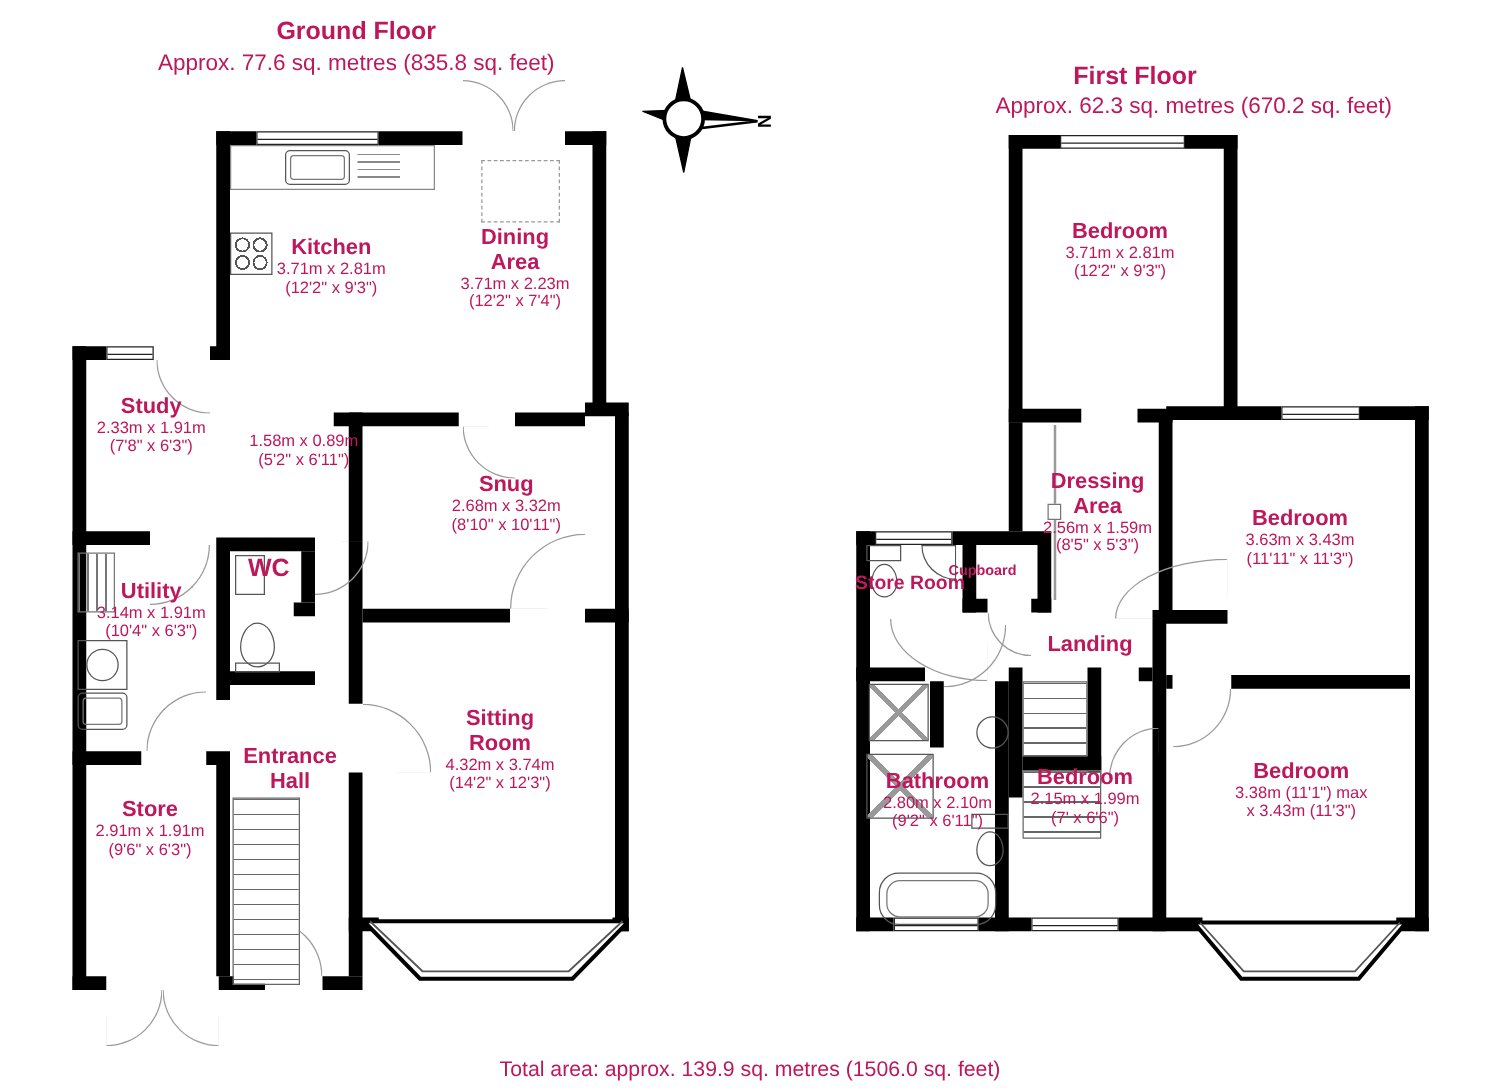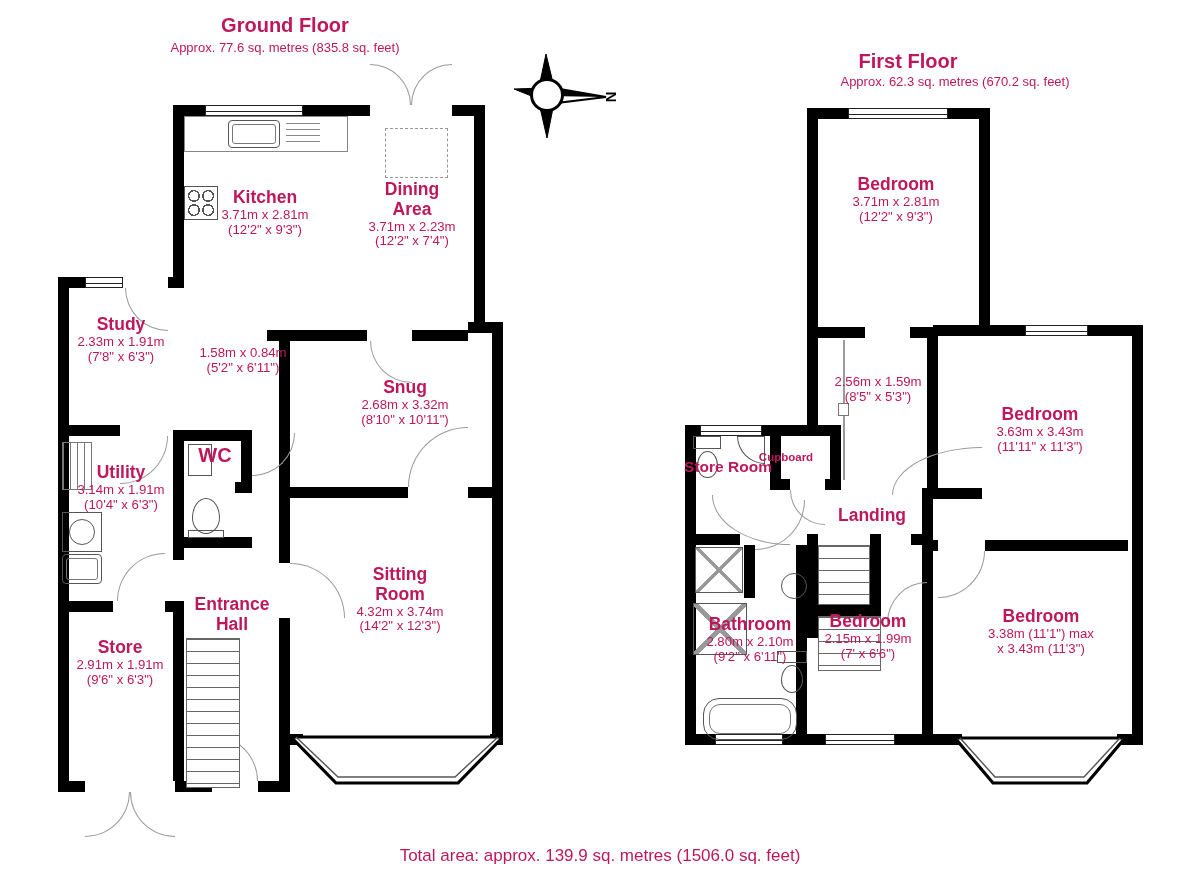--- a/index.html
+++ b/index.html
@@ -41,21 +41,21 @@
   .drain{position:absolute;box-sizing:border-box;
          background:repeating-linear-gradient(to bottom,#888 0 1.2px,transparent 1.2px 6px);}
   .rail{position:absolute;background:#9a9a9a;}
   .knob{position:absolute;box-sizing:border-box;border:1.2px solid #777;background:#fff;}
   .room-label{position:absolute;transform:translateX(-50%);text-align:center;line-height:1.13;}
   .rn{font-weight:bold;font-size:17.5px;}
   .rn.big{font-size:20px;}
   .rn.small{font-size:11.5px;}
   .rd{font-size:13.2px;}
   .floor-title{position:absolute;transform:translateX(-50%);font-weight:bold;font-size:20px;white-space:nowrap;}
-  .floor-sub{position:absolute;transform:translateX(-50%);font-size:13px;white-space:nowrap;}
+  .floor-sub{position:absolute;transform:translateX(-50%);font-size:18px;white-space:nowrap;}
   #footer-text{position:absolute;left:600px;top:846px;transform:translateX(-50%);
                font-size:17px;white-space:nowrap;}
 </style>
 </head>
 <body>
 
 <div id="page">
 
   <div class="floor-title" style="left:285px;top:14px;">Ground Floor</div>
   <div class="floor-sub" style="left:285px;top:40px;">Approx. 77.6 sq. metres (835.8 sq. feet)</div>
@@ -149,21 +149,21 @@
       <div class="rn">Dining Area</div>
       <div class="rd" style="white-space:nowrap;text-align:center;">3.71m x 2.23m</div>
       <div class="rd">(12'2" x 7'4")</div>
     </div>
     <div class="room-label" style="left:63px;top:225px;width:150px;">
       <div class="rn">Study</div>
       <div class="rd">2.33m x 1.91m</div>
       <div class="rd">(7'8" x 6'3")</div>
     </div>
     <div class="room-label" style="left:185px;top:256px;width:150px;">
-      <div class="rd">1.58m x 0.84m</div>
+      <div class="rd">1.58m x 0.89m</div>
       <div class="rd">(5'2" x 6'11")</div>
     </div>
     <div class="room-label" style="left:347px;top:288px;width:160px;">
       <div class="rn">Snug</div>
       <div class="rd">2.68m x 3.32m</div>
       <div class="rd">(8'10" x 10'11")</div>
     </div>
     <div class="room-label" style="left:157px;top:354px;width:60px;">
       <div class="rn big">WC</div>
     </div>
@@ -255,20 +255,21 @@
     <span class="cistern" style="left:92px;top:548px;width:30px;height:12px;"></span>
     <span class="bowl" style="left:96px;top:562px;width:22px;height:28px;"></span>
     <span class="bath" style="left:18px;top:595px;width:94px;height:42px;"></span>
 
     <div class="room-label" style="left:211px;top:72px;width:160px;">
       <div class="rn">Bedroom</div>
       <div class="rd">3.71m x 2.81m</div>
       <div class="rd">(12'2" x 9'3")</div>
     </div>
     <div class="room-label" style="left:193px;top:272px;width:110px;">
+      <div class="rn">Dressing Area</div>
       <div class="rd" style="white-space:nowrap;">2.56m x 1.59m</div>
       <div class="rd">(8'5" x 5'3")</div>
     </div>
     <div class="room-label" style="left:355px;top:302px;width:170px;">
       <div class="rn">Bedroom</div>
       <div class="rd">3.63m x 3.43m</div>
       <div class="rd">(11'11" x 11'3")</div>
     </div>
     <div class="room-label" style="left:43px;top:355px;width:90px;">
       <div class="rn" style="font-size:15.5px;">Store Room</div>

